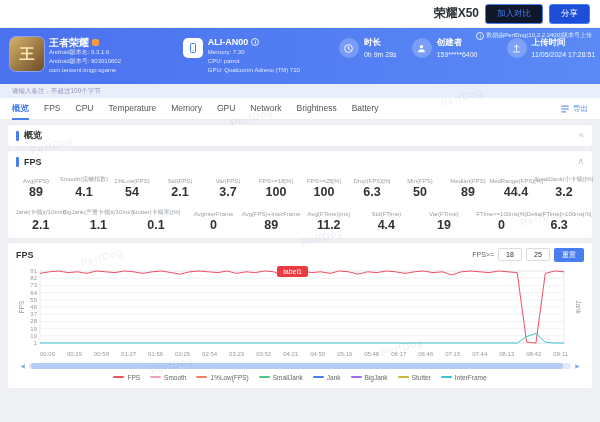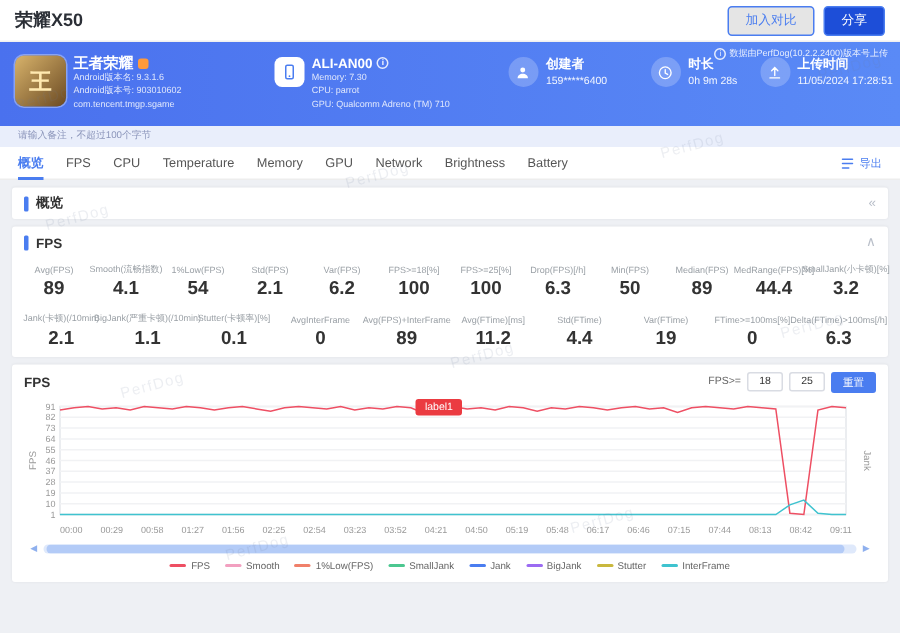--- a/index.html
+++ b/index.html
@@ -4,24 +4,24 @@
 <style>
   *{margin:0;padding:0;box-sizing:border-box;}
   html,body{width:600px;height:422px;}
   body{font-family:"Liberation Sans","DejaVu Sans",sans-serif;background:#eef0f4;overflow:hidden;position:relative;color:#333;}
   .page{width:600px;height:422px;position:relative;overflow:hidden;}
 
   
   .wm{position:absolute;font-size:10px;color:#6b7a99;opacity:.12;transform:rotate(-15deg);pointer-events:none;z-index:40;letter-spacing:1px;}
 
   
-  .topbar{height:28px;background:#fff;display:flex;align-items:center;justify-content:space-between;padding:0 10px;border-bottom:1px solid #f0f0f0;}
+  .topbar{height:28px;background:#fff;display:flex;align-items:center;justify-content:flex-end;padding:0 10px;border-bottom:1px solid #f0f0f0;}
   .topbar .title{font-size:12px;font-weight:bold;color:#2b2f36;}
   .actions{display:flex;align-items:center;}
-  .btn{font-size:8.5px;padding:3px 11px;border-radius:3px;border:1px solid #4a7df0;background:#e5e5e5;color:#4a7df0;margin-left:6px;cursor:pointer;font-family:inherit;}
+  .btn{font-size:8.5px;padding:3px 11px;border-radius:3px;border:1px solid #4a7df0;background:#0f172a;color:#4a7df0;margin-left:6px;cursor:pointer;font-family:inherit;}
   .btn.primary{background:#1d4ed8;color:#fff;}
 
   
   .banner{height:56px;background:linear-gradient(90deg,#4a71ee,#5a8af6);display:flex;align-items:flex-start;padding:9px 10px 5px;position:relative;color:#fff;gap:6px;}
   .note{position:absolute;top:3px;right:8px;font-size:6px;color:rgba(255,255,255,.85);display:flex;align-items:center;gap:2px;}
   .i-round{width:8px;height:8px;border:1px solid rgba(255,255,255,.85);border-radius:50%;font-size:5.5px;line-height:7px;text-align:center;display:inline-block;font-style:normal;}
   .b-col{display:flex;gap:5px;align-items:flex-start;min-width:0;}
   .c-game{width:30%;}
   .c-device{width:27%;}
   .c-creator{width:16%;}
@@ -123,43 +123,43 @@
         <div class="dev-name">
           <span>ALI-AN00</span>
           <i class="i-round">i</i>
         </div>
         <div class="sub">Memory: 7.30</div>
         <div class="sub">CPU: parrot</div>
         <div class="sub">GPU: Qualcomm Adreno (TM) 710</div>
       </div>
     </div>
 
+    <div class="b-col c-duration">
+      <span class="cir-ic">
+        <svg viewBox="0 0 24 24" width="11" height="11">
+            <circle cx="12" cy="12" r="8.5" fill="none" stroke="#fff" stroke-width="2"></circle>
+            <path d="M12 7.5v5l3.5 2" fill="none" stroke="#fff" stroke-width="2" stroke-linecap="round"></path>
+          </svg>
+      </span>
+      <div>
+        <div class="b-label">时长</div>
+        <div class="b-value">0h 9m 28s</div>
+      </div>
+    </div>
+
     <div class="b-col c-creator">
       <span class="cir-ic">
         <svg viewBox="0 0 24 24" width="11" height="11">
             <circle cx="12" cy="8" r="3.6" fill="#fff"></circle>
             <path d="M4.5 20c0-4.2 3.4-6.6 7.5-6.6s7.5 2.4 7.5 6.6z" fill="#fff"></path>
           </svg>
       </span>
       <div>
         <div class="b-label">创建者</div>
         <div class="b-value">159*****6400</div>
-      </div>
-    </div>
-
-    <div class="b-col c-duration">
-      <span class="cir-ic">
-        <svg viewBox="0 0 24 24" width="11" height="11">
-            <circle cx="12" cy="12" r="8.5" fill="none" stroke="#fff" stroke-width="2"></circle>
-            <path d="M12 7.5v5l3.5 2" fill="none" stroke="#fff" stroke-width="2" stroke-linecap="round"></path>
-          </svg>
-      </span>
-      <div>
-        <div class="b-label">时长</div>
-        <div class="b-value">0h 9m 28s</div>
       </div>
     </div>
 
     <div class="b-col c-upload">
       <span class="cir-ic">
         <svg viewBox="0 0 24 24" width="11" height="11">
             <path d="M12 16V5M7.5 9L12 4.5 16.5 9" stroke="#fff" stroke-width="2" fill="none" stroke-linecap="round"></path>
             <path d="M5 19.5h14" stroke="#fff" stroke-width="2" stroke-linecap="round"></path>
           </svg>
       </span>
@@ -220,21 +220,21 @@
           <div class="metric">
             <div class="m-label">1%Low(FPS)</div>
             <div class="m-value">54</div>
           </div>
           <div class="metric">
             <div class="m-label">Std(FPS)</div>
             <div class="m-value">2.1</div>
           </div>
           <div class="metric">
             <div class="m-label">Var(FPS)</div>
-            <div class="m-value">6.2</div>
+            <div class="m-value">3.7</div>
           </div>
           <div class="metric">
             <div class="m-label">FPS&gt;=18[%]</div>
             <div class="m-value">100</div>
           </div>
           <div class="metric">
             <div class="m-label">FPS&gt;=25[%]</div>
             <div class="m-value">100</div>
           </div>
           <div class="metric">

